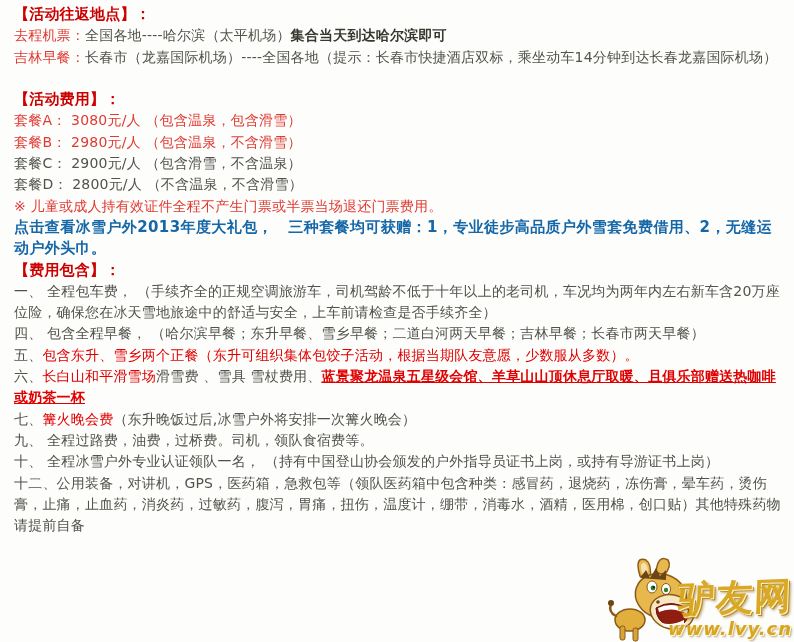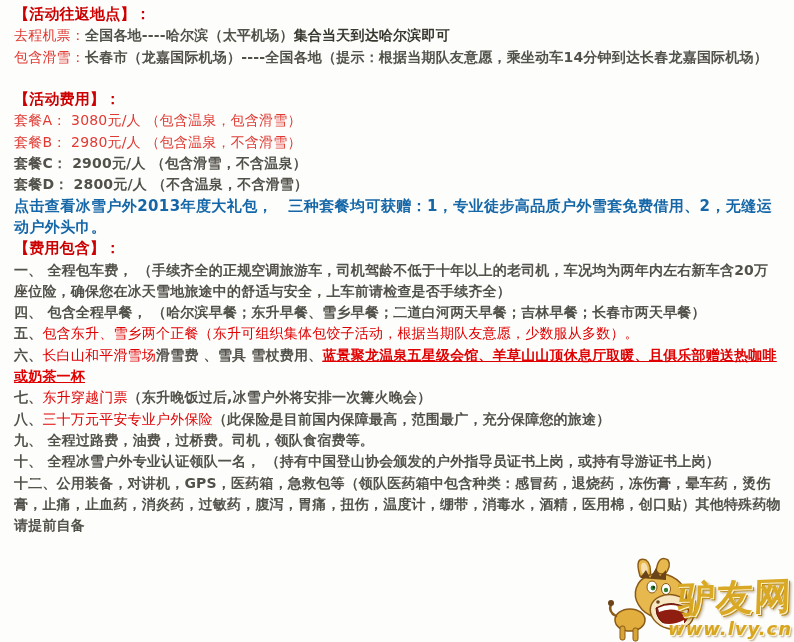--- a/index.html
+++ b/index.html
@@ -29,21 +29,21 @@
     line-height: 21.3px;
     letter-spacing: 0.2px;
     color: var(--c-body);
     word-break: break-all;
   }
   p.para.blank { height: 21.3px; }
   .s-heading  { color: var(--c-heading); font-weight: bold; font-size: 15px; }
   .s-red      { color: var(--c-red); }
   .s-redBold  { color: var(--c-redBold); font-weight: normal; }
   .s-redBoldU { color: var(--c-redBold); font-weight: bold; text-decoration: underline; }
-  .s-body     { color: var(--c-body); font-weight: bold; }
+  .s-body     { color: var(--c-body); }
   .s-darkBold { color: var(--c-dark); font-weight: bold; }
   .s-blueBold { color: var(--c-blue); font-weight: bold; font-size: 15px; letter-spacing: 0.4px; }
 
   
   .watermark {
     position: absolute;
     right: 0; bottom: 0;
     width: 190px; height: 95px;
     z-index: 5;
     pointer-events: none;
@@ -77,35 +77,35 @@
     text-shadow: 1px 1px 0 #fff4d0, 2px 2px 2px rgba(120,80,10,0.5);
     margin-top: 20px;
   }
 </style>
 </head>
 <body>
 
 <div id="doc">
     <p class="para"><span class="s-heading">【活动往返地点】：</span></p>
     <p class="para"><span class="s-red">去程机票：</span><span class="s-body">全国各地----哈尔滨（太平机场）</span><span class="s-darkBold">集合当天到达哈尔滨即可</span></p>
-    <p class="para"><span class="s-red">包含滑雪：</span><span class="s-body">长春市（龙嘉国际机场）----全国各地（提示：根据当期队友意愿，乘坐动车14分钟到达长春龙嘉国际机场）</span></p>
+    <p class="para"><span class="s-red">吉林早餐：</span><span class="s-body">长春市（龙嘉国际机场）----全国各地（提示：长春市快捷酒店双标，乘坐动车14分钟到达长春龙嘉国际机场）</span></p>
     <p class="para blank">&nbsp;</p>
     <p class="para"><span class="s-heading">【活动费用】：</span></p>
     <p class="para"><span class="s-red">套餐A： 3080元/人 （包含温泉，包含滑雪）</span></p>
     <p class="para"><span class="s-red">套餐B： 2980元/人 （包含温泉，不含滑雪）</span></p>
     <p class="para"><span class="s-body">套餐C： 2900元/人 （包含滑雪，不含温泉）</span></p>
     <p class="para"><span class="s-body">套餐D： 2800元/人 （不含温泉，不含滑雪）</span></p>
+    <p class="para"><span class="s-red">※ 儿童或成人持有效证件全程不产生门票或半票当场退还门票费用。</span></p>
     <p class="para"><span class="s-blueBold">点击查看冰雪户外2013年度大礼包，</span><span class="s-blueBold">　三种套餐均可获赠：1，专业徒步高品质户外雪套免费借用、2，无缝运动户外头巾。</span></p>
     <p class="para"><span class="s-heading">【费用包含】：</span></p>
     <p class="para"><span class="s-body">一、 全程包车费， （手续齐全的正规空调旅游车，司机驾龄不低于十年以上的老司机，车况均为两年内左右新车含20万座位险，确保您在冰天雪地旅途中的舒适与安全，上车前请检查是否手续齐全）</span></p>
     <p class="para"><span class="s-body">四、 包含全程早餐， （哈尔滨早餐；东升早餐、雪乡早餐；二道白河两天早餐；吉林早餐；长春市两天早餐）</span></p>
     <p class="para"><span class="s-body">五、</span><span class="s-redBold">包含东升、雪乡两个正餐（东升可组织集体包饺子活动，根据当期队友意愿，少数服从多数）。</span></p>
     <p class="para"><span class="s-body">六、</span><span class="s-redBold">长白山和平滑雪场</span><span class="s-body">滑雪费 、雪具 雪杖费用、</span><span class="s-redBoldU">蓝景聚龙温泉五星级会馆、羊草山山顶休息厅取暖、且俱乐部赠送热咖啡或奶茶一杯</span></p>
-    <p class="para"><span class="s-body">七、</span><span class="s-redBold">东升穿越门票</span><span class="s-body">（东升晚饭过后,冰雪户外将安排一次篝火晚会）</span></p>
-    <p class="para"><span class="s-body">八、</span><span class="s-redBold">三十万元平安专业户外保险</span><span class="s-body">（此保险是目前国内保障最高，范围最广，充分保障您的旅途）</span></p>
+    <p class="para"><span class="s-body">七、</span><span class="s-redBold">篝火晚会费</span><span class="s-body">（东升晚饭过后,冰雪户外将安排一次篝火晚会）</span></p>
     <p class="para"><span class="s-body">九、 全程过路费，油费，过桥费。司机，领队食宿费等。</span></p>
     <p class="para"><span class="s-body">十、 全程冰雪户外专业认证领队一名， （持有中国登山协会颁发的户外指导员证书上岗，或持有导游证书上岗）</span></p>
     <p class="para"><span class="s-body">十二、公用装备，对讲机，GPS，医药箱，急救包等（领队医药箱中包含种类：感冒药，退烧药，冻伤膏，晕车药，烫伤膏，止痛，止血药，消炎药，过敏药，腹泻，胃痛，扭伤，温度计，绷带，消毒水，酒精，医用棉，创口贴）其他特殊药物请提前自备</span></p>
   </div>
 
 <div class="watermark">
   <svg class="wm-donkey" viewBox="0 0 96 88" xmlns="http://www.w3.org/2000/svg">
 
     <ellipse cx="24" cy="66" rx="15" ry="11" fill="#e2ae3e" stroke="#8a5a16" stroke-width="1.5"></ellipse>
 

